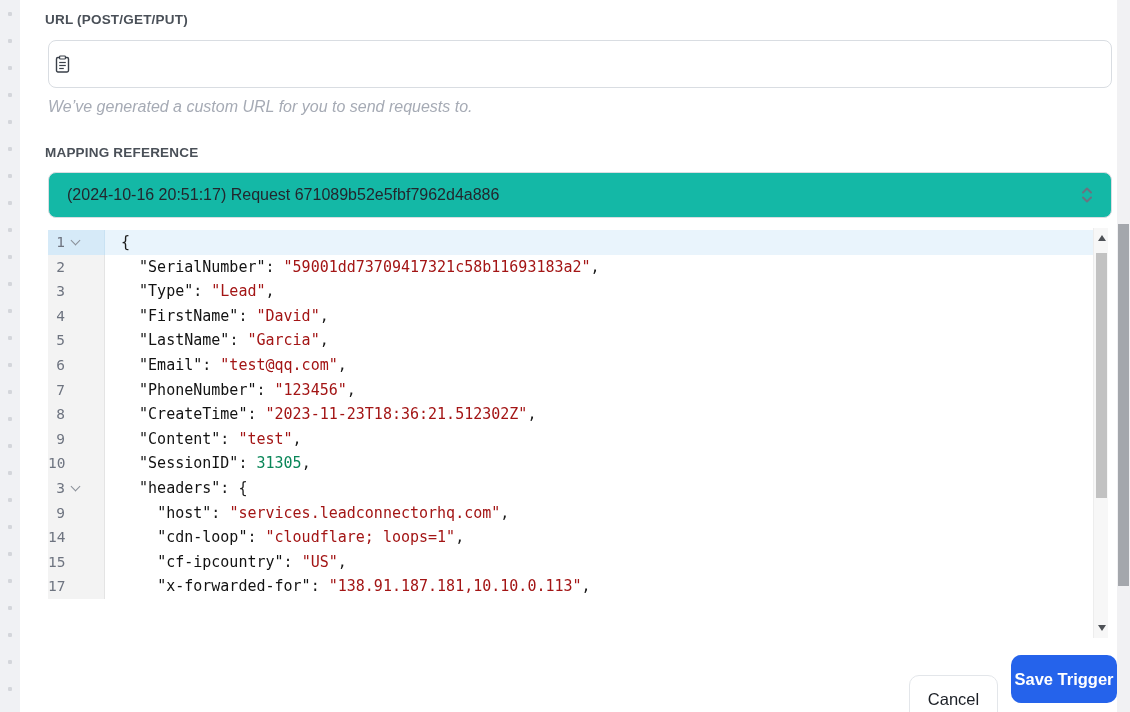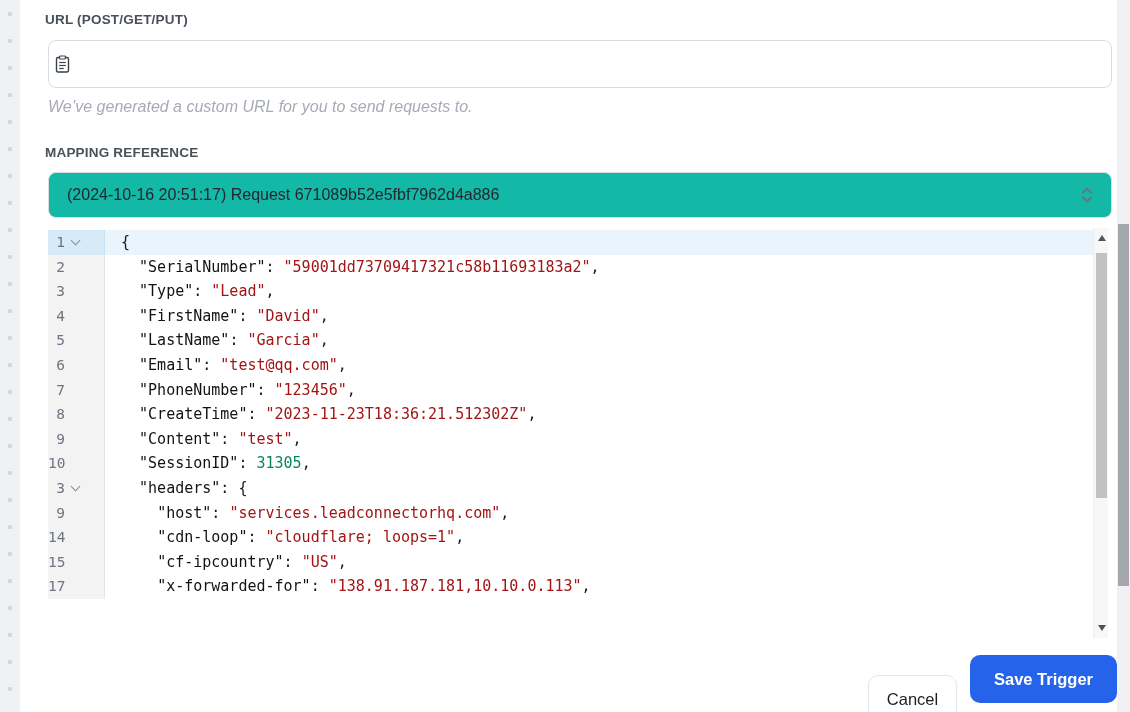--- a/index.html
+++ b/index.html
@@ -110,21 +110,21 @@
   .footer{position:absolute;right:13px;top:655px;display:flex;gap:13px;}
   .btn{
     height:48px;border-radius:10px;font-size:16.5px;cursor:pointer;
     font-family:"Liberation Sans","DejaVu Sans",sans-serif;
     display:flex;align-items:center;justify-content:center;
   }
   .btn-cancel{
     width:89px;background:#ffffff;border:1px solid #e3e6ea;color:#1b1f26;margin-top:20px;
   }
   .btn-save{
-    width:147px;background:var(--accent);border:none;color:#ffffff;font-weight:bold;
+    width:106px;background:var(--accent);border:none;color:#ffffff;font-weight:bold;
   }
 </style>
 </head>
 <body>
 
 <div class="left-strip"></div>
 
 <div class="field-label url-label">URL (POST/GET/PUT)</div>
 
 <div class="url-input-wrap">

